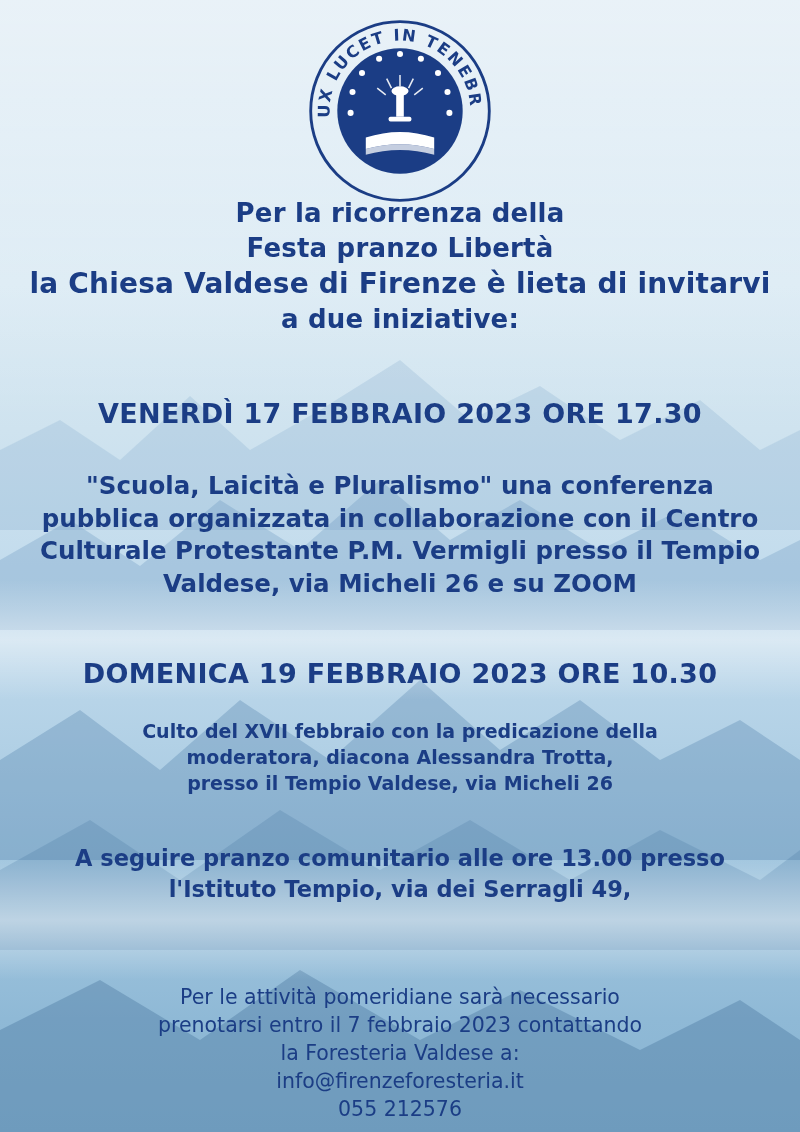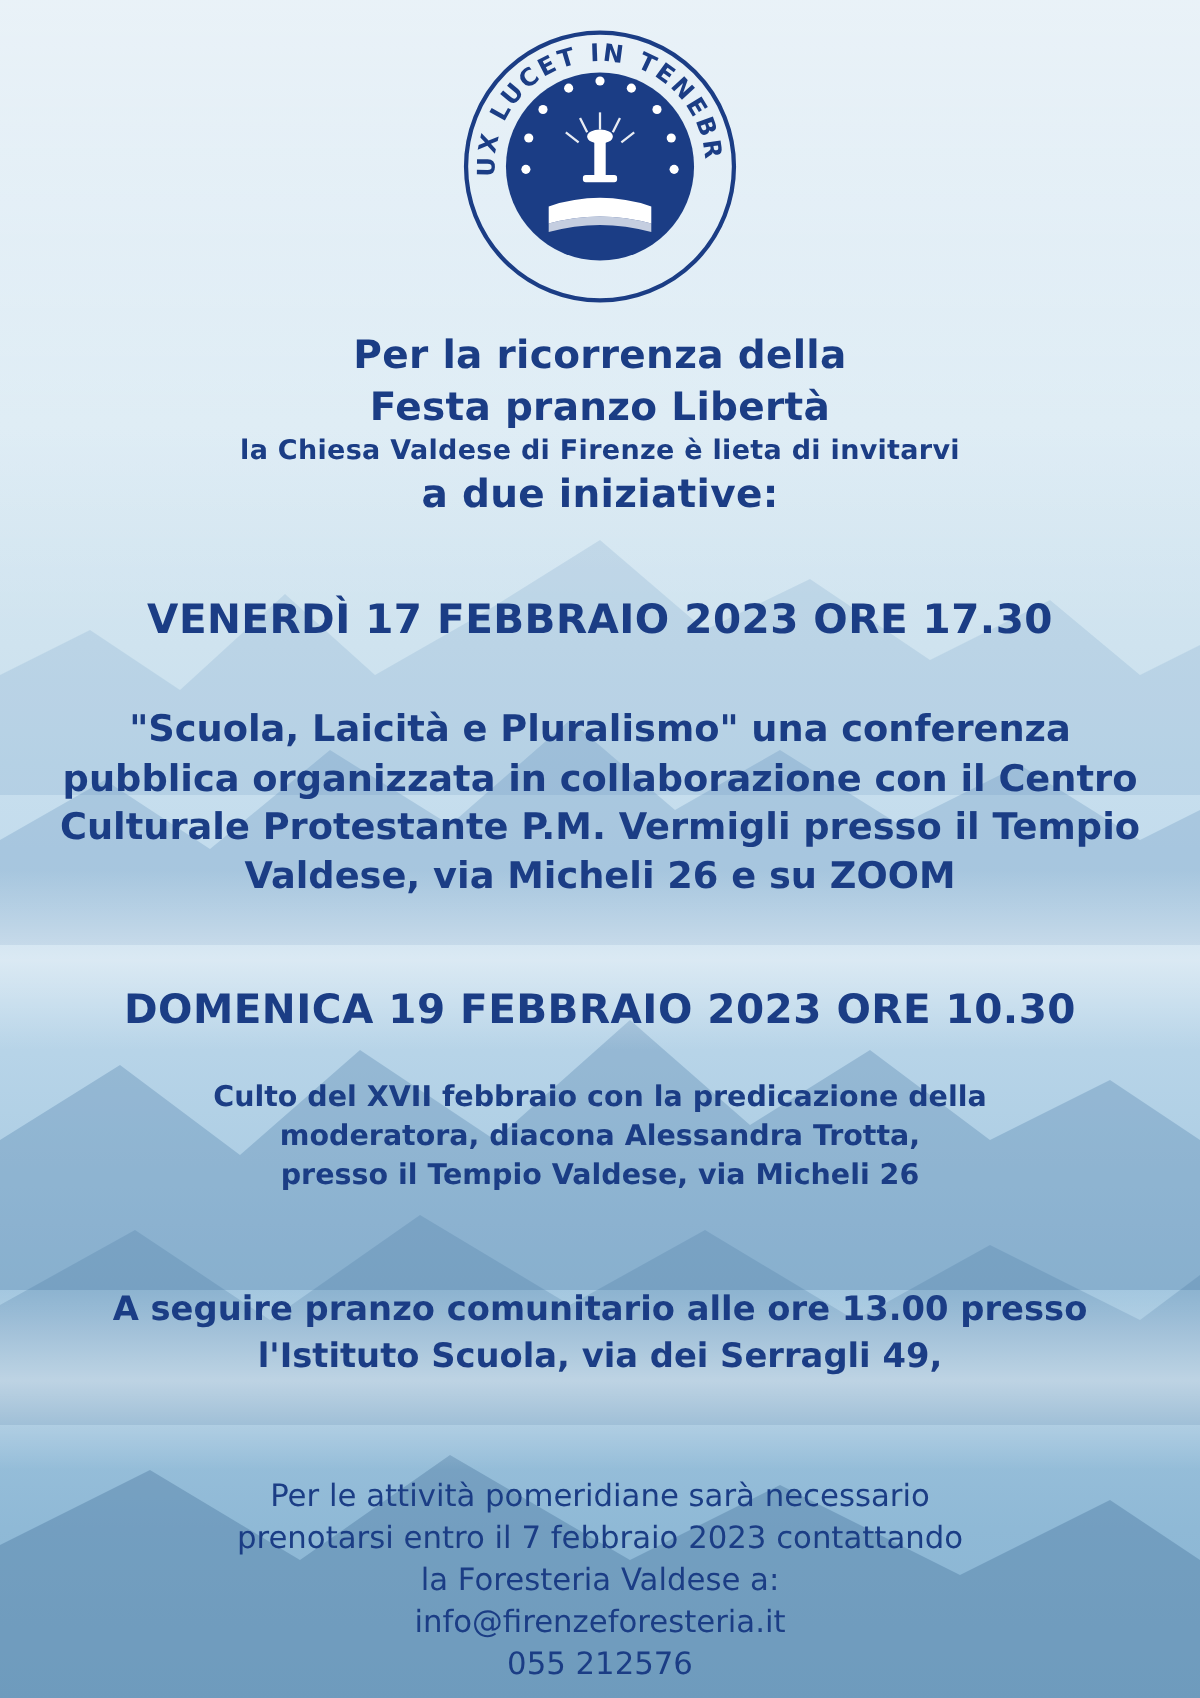--- a/index.html
+++ b/index.html
@@ -72,28 +72,28 @@
     position: absolute;
     left: 0; top: 0;
     width: 100%;
     text-align: center;
     color: #1c3f86;
   }
 
   .block { position: absolute; width: 100%; left: 0; }
 
   .intro {
-    top: 220px;
+    top: 196px;
     font-size: 26px;
     font-weight: bold;
     line-height: 1.33;
     letter-spacing: 0.2px;
     color: #1b3d85;
   }
-  .intro .l3 { font-size: 18px; }
+  .intro .l3 { font-size: 28px; }
 
   .date1 {
     top: 398px;
     font-size: 27px;
     font-weight: bold;
     letter-spacing: 0.3px;
     color: #1b3d85;
   }
 
   .body1 {
@@ -119,21 +119,20 @@
     line-height: 1.37;
     color: #1b3d85;
   }
 
   .body3 {
     top: 843px;
     font-size: 22.5px;
     font-weight: bold;
     line-height: 1.37;
     color: #1b3d85;
-    margin-top: 15px;
   }
 
   .footer {
     top: 983px;
     font-size: 20.5px;
     font-weight: normal;
     line-height: 1.37;
     color: #1b3d85;
   }
 
@@ -242,21 +241,21 @@
     <div class="block date2">DOMENICA 19 FEBBRAIO 2023 ORE 10.30</div>
 
     <div class="block body2">
       <span class="line">Culto del XVII febbraio con la predicazione della</span>
       <span class="line">moderatora, diacona Alessandra Trotta,</span>
       <span class="line">presso il Tempio Valdese, via Micheli 26</span>
     </div>
 
     <div class="block body3">
       <span class="line">A seguire pranzo comunitario alle ore 13.00 presso</span>
-      <span class="line">l'Istituto Scuola, via dei Serragli 49,</span>
+      <span class="line">l'Istituto Tempio, via dei Serragli 49,</span>
     </div>
 
     <div class="block footer">
       <span class="line">Per le attività pomeridiane sarà necessario</span>
       <span class="line">prenotarsi entro il 7 febbraio 2023 contattando</span>
       <span class="line">la Foresteria Valdese a:</span>
       <span class="line">info@firenzeforesteria.it</span>
       <span class="line">055 212576</span>
     </div>
 

